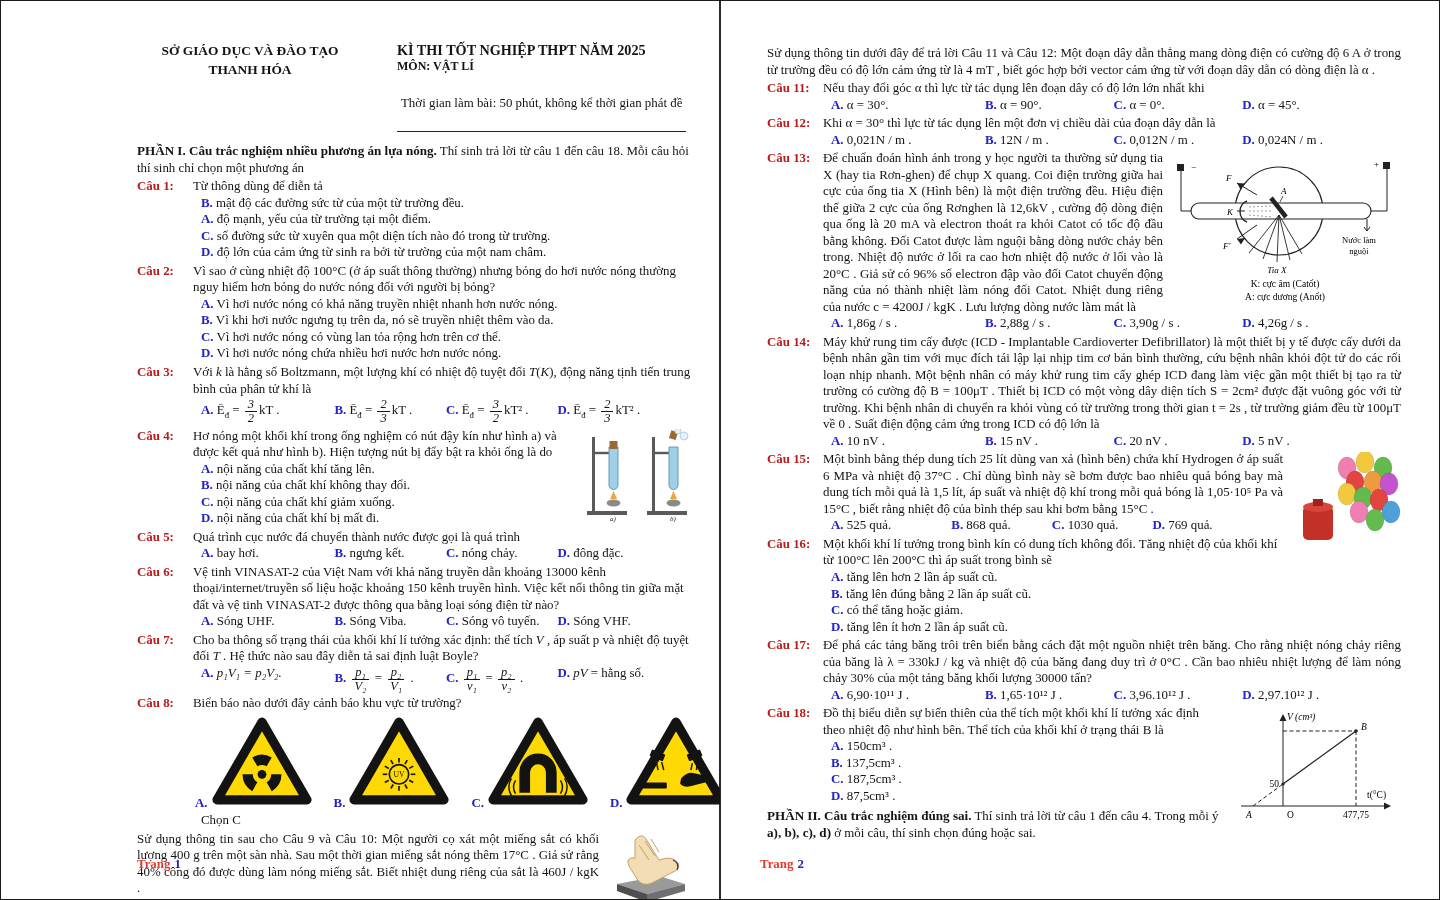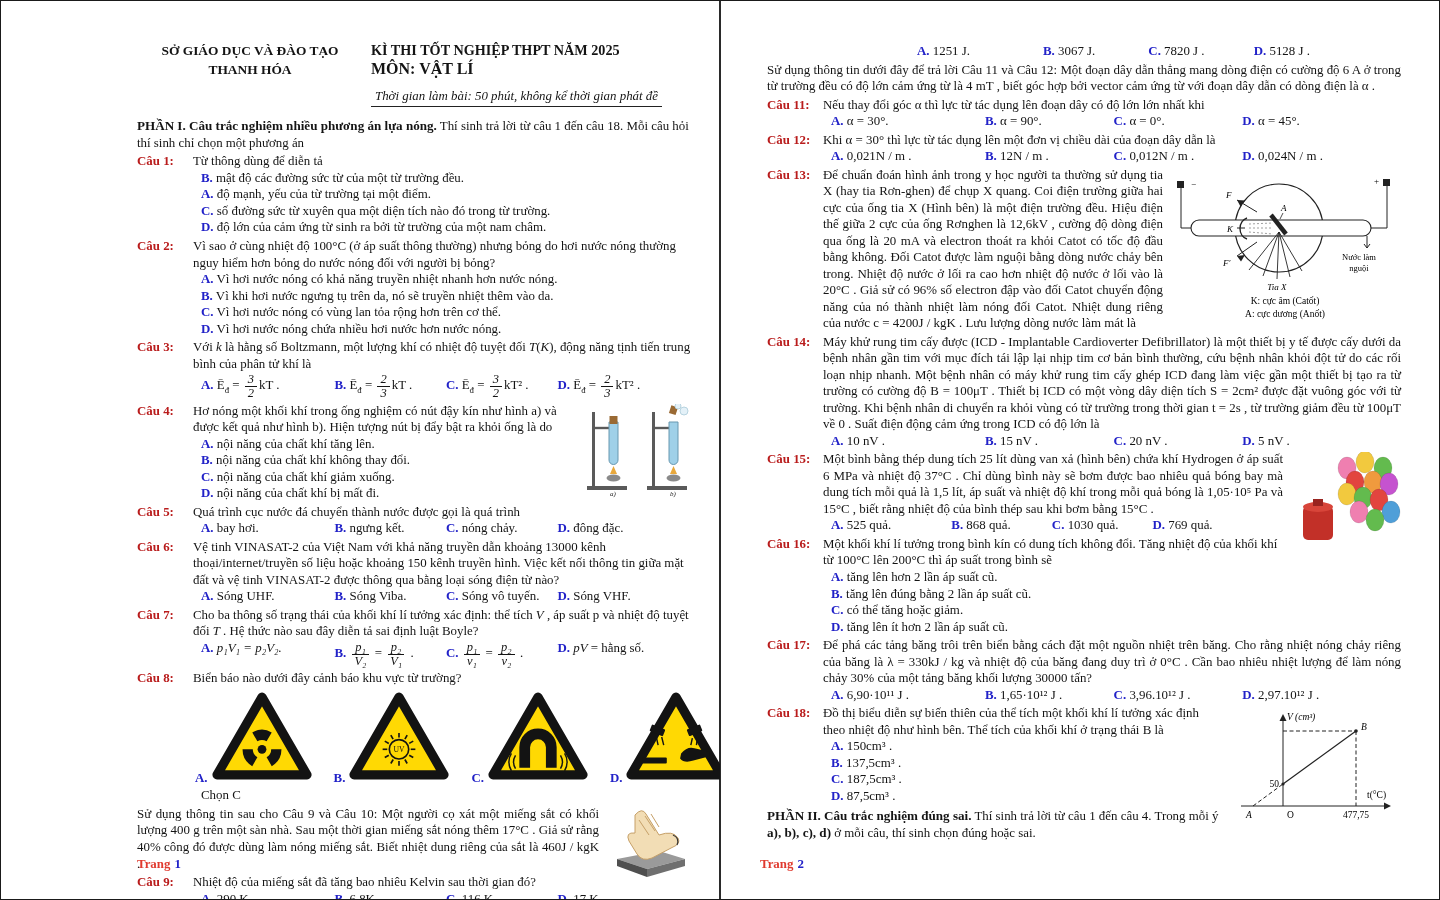--- a/index.html
+++ b/index.html
@@ -3,26 +3,26 @@
 <meta charset="utf-8">
 <style>
   *{margin:0;padding:0;box-sizing:border-box}
   html,body{background:#fff}
   body{font-family:"Liberation Serif","DejaVu Serif",serif;color:#141414}
   .canvas{width:1440px;height:900px;border:1.5px solid #1a1a1a;display:flex;background:#fff;overflow:hidden}
   .paper{height:100%;position:relative;font-size:12.9px;line-height:1.28;background:#fff}
   .paper1{width:719px;border-right:1.5px solid #2a2a2a;padding:40px 20px 0 136px}
   .paper2{width:721px;border-left:1.5px solid #2a2a2a;padding:42px 38px 0 46px}
   
-  .hdr{display:flex;gap:8px;margin-bottom:11px}
+  .hdr{display:flex;gap:34px;margin-bottom:11px}
   .hdr-left{text-align:center;font-weight:700;width:226px;font-size:13.4px;line-height:1.45}
   .hdr-right{flex:1;}
   .hdr-right .t1{font-weight:700;font-size:14.2px}
-  .hdr-right .t2{font-weight:700;font-size:16px}
-  .time{display:inline-block;font-style:italic;margin-top:8px;border-bottom:1.4px solid #222;padding:0 4px 2px}
+  .hdr-right .t2{font-weight:700;font-size:12px}
+  .time{display:inline-block;margin-top:20px;border-bottom:1.4px solid #222;padding:0 4px 20px}
   
   .part{margin:4px 0 2px}
   .part b{font-size:13.1px}
   .q{position:relative;padding-left:56px;margin:1px 0 2px}
   .qlabel{position:absolute;left:0;top:0;font-weight:700;color:#b91c1c;white-space:nowrap}
   .qbody{min-height:16px}
   .qtext{margin-bottom:0}
   .just{text-align:justify}
   .info{margin:2px 0}
   .letter{font-weight:700;color:#2222c8}
@@ -293,26 +293,20 @@
           </div>
         </div>
       </div>
     <div class="pfoot">
       <span>Trang</span><span class="pnum">1</span>
     </div>
   </div>
 
   <div class="paper paper2">
     <div class="content">
-        <div class="opts inline optrow">
-          <span class="opt"><span class="letter">A.</span> <span class="otext">1251 J.</span></span>
-          <span class="opt"><span class="letter">B.</span> <span class="otext">3067 J.</span></span>
-          <span class="opt"><span class="letter">C.</span> <span class="otext">7820 J .</span></span>
-          <span class="opt"><span class="letter">D.</span> <span class="otext">5128 J .</span></span>
-        </div>
         <div class="info just"><span>Sử dụng thông tin dưới đây để trả lời Câu 11 và Câu 12: Một đoạn dây dẫn thẳng mang dòng điện có cường độ 6 A ở trong từ trường đều có độ lớn cảm ứng từ là 4 mT , biết góc hợp bởi vector cảm ứng từ với đoạn dây dẫn có dòng điện là α .</span></div>
         <div class="q">
           <span class="qlabel">Câu 11:</span>
           <div class="qbody">
             <div class="qtext">Nếu thay đổi góc α thì lực từ tác dụng lên đoạn dây có độ lớn lớn nhất khi</div>
             <div class="opts inline">
               <span class="opt"><span class="letter">A.</span> <span class="otext">α = 30°.</span></span>
               <span class="opt"><span class="letter">B.</span> <span class="otext">α = 90°.</span></span>
               <span class="opt"><span class="letter">C.</span> <span class="otext">α = 0°.</span></span>
               <span class="opt"><span class="letter">D.</span> <span class="otext">α = 45°.</span></span>
@@ -363,20 +357,26 @@
                   <line x1="108" y1="64" x2="131" y2="103"></line>
                 </g>
                 <text x="106" y="122" font-style="italic" text-anchor="middle">Tia X</text>
                 <path d="M196,68 v12 m0,0 l-3,-4 m3,4 l3,-4" stroke="#222" fill="none" stroke-width="1"></path>
                 <text x="188" y="92" text-anchor="middle" font-size="8.5">Nước làm</text>
                 <text x="188" y="103" text-anchor="middle" font-size="8.5">nguội</text>
                 <text x="114" y="136" text-anchor="middle" font-size="9.5">K: cực âm (Catốt)</text>
                 <text x="114" y="149" text-anchor="middle" font-size="9.5">A: cực dương (Anốt)</text>
               </svg></span>
             <div class="qtext just">Để chuẩn đoán hình ảnh trong y học người ta thường sử dụng tia X (hay tia Rơn-ghen) để chụp X quang. Coi điện trường giữa hai cực của ống tia X (Hình bên) là một điện trường đều. Hiệu điện thế giữa 2 cực của ống Rơnghen là 12,6kV , cường độ dòng điện qua ống là 20 mA và electron thoát ra khỏi Catot có tốc độ đầu bằng không. Đối Catot được làm nguội bằng dòng nước chảy bên trong. Nhiệt độ nước ở lối ra cao hơn nhiệt độ nước ở lối vào là 20°C . Giả sử có 96% số electron đập vào đối Catot chuyển động năng của nó thành nhiệt làm nóng đối Catot. Nhiệt dung riêng của nước c = 4200J / kgK . Lưu lượng dòng nước làm mát là</div>
+            <div class="opts inline">
+              <span class="opt"><span class="letter">A.</span> <span class="otext">1,86g / s .</span></span>
+              <span class="opt"><span class="letter">B.</span> <span class="otext">2,88g / s .</span></span>
+              <span class="opt"><span class="letter">C.</span> <span class="otext">3,90g / s .</span></span>
+              <span class="opt"><span class="letter">D.</span> <span class="otext">4,26g / s .</span></span>
+            </div>
           </div>
         </div>
         <div class="q">
           <span class="qlabel">Câu 14:</span>
           <div class="qbody">
             <div class="qtext just">Máy khử rung tim cấy được (ICD - Implantable Cardioverter Defibrillator) là một thiết bị y tế được cấy dưới da bệnh nhân gần tim với mục đích tái lập lại nhịp tim cơ bản bình thường, cứu bệnh nhân khỏi đột tử do các rối loạn nhịp nhanh. Một bệnh nhân có máy khử rung tim cấy ghép ICD đang làm việc gần một thiết bị tạo ra từ trường có cường độ B = 100μT . Thiết bị ICD có một vòng dây diện tích S = 2cm² được đặt vuông góc với từ trường. Khi bệnh nhân di chuyển ra khỏi vùng có từ trường trong thời gian t = 2s , từ trường giảm đều từ 100μT về 0 . Suất điện động cảm ứng trong ICD có độ lớn là</div>
             <div class="opts inline">
               <span class="opt"><span class="letter">A.</span> <span class="otext">10 nV .</span></span>
               <span class="opt"><span class="letter">B.</span> <span class="otext">15 nV .</span></span>
               <span class="opt"><span class="letter">C.</span> <span class="otext">20 nV .</span></span>

